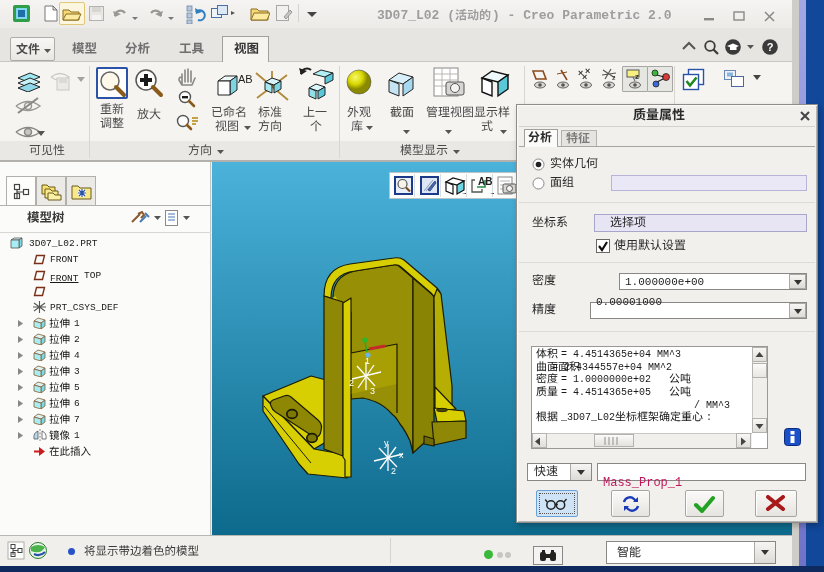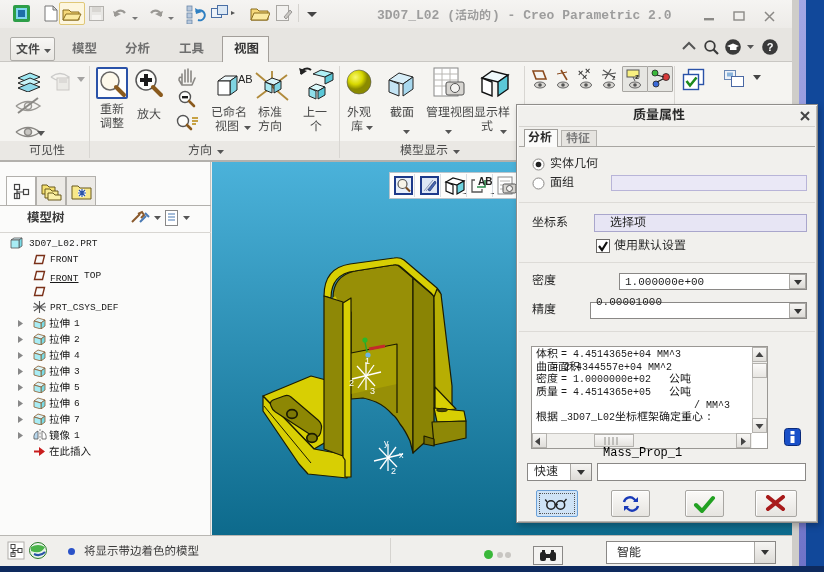--- a/index.html
+++ b/index.html
@@ -731,21 +731,21 @@
     </svg>
 <div class="abs" style="left:527px;top:463px;width:65px;height:18px;background:#fff;border:1px solid #8a8886"></div>
 <svg style="position:absolute;left:534px;top:465px;overflow:visible" width="24" height="16">
       <path transform="translate(0,10.32)" d="M2.0 -10.1V0.9H2.9V-10.1ZM1.0 -7.8C0.9 -6.8 0.7 -5.5 0.3 -4.7L1.0 -4.4C1.4 -5.3 1.6 -6.7 1.6 -7.7ZM3.0 -7.9C3.3 -7.2 3.7 -6.2 3.9 -5.6L4.5 -6.0C4.4 -6.5 4.0 -7.5 3.6 -8.1ZM9.7 -4.6H7.8C7.8 -5.1 7.9 -5.6 7.9 -6.1V-7.3H9.7ZM7.0 -10.1V-8.2H4.6V-7.3H7.0V-6.1C7.0 -5.6 6.9 -5.1 6.9 -4.6H4.0V-3.7H6.8C6.5 -2.2 5.7 -0.7 3.6 0.3C3.8 0.5 4.1 0.8 4.2 1.0C6.2 -0.1 7.1 -1.6 7.5 -3.1C8.2 -1.2 9.3 0.3 11.0 1.0C11.2 0.7 11.5 0.3 11.7 0.2C10.0 -0.5 8.9 -1.9 8.2 -3.7H11.6V-4.6H10.5V-8.2H7.9V-10.1Z M12.8 -9.1C13.5 -8.5 14.3 -7.6 14.7 -7.0L15.4 -7.6C15.0 -8.1 14.2 -9.0 13.5 -9.6ZM15.2 -5.8H12.6V-5.0H14.3V-1.2C13.8 -1.0 13.1 -0.5 12.5 0.1L13.1 0.9C13.7 0.1 14.3 -0.5 14.8 -0.5C15.0 -0.5 15.4 -0.2 15.9 0.1C16.8 0.6 17.8 0.7 19.2 0.7C20.3 0.7 22.4 0.7 23.3 0.6C23.3 0.3 23.4 -0.1 23.5 -0.3C22.4 -0.2 20.6 -0.1 19.2 -0.1C17.9 -0.1 16.9 -0.2 16.1 -0.6C15.7 -0.8 15.4 -1.0 15.2 -1.2ZM17.1 -6.3H19.0V-4.8H17.1ZM19.9 -6.3H21.9V-4.8H19.9ZM19.0 -10.1V-8.8H15.8V-8.1H19.0V-7.1H16.3V-4.1H18.6C18.0 -3.1 16.8 -2.1 15.7 -1.6C15.9 -1.5 16.1 -1.2 16.3 -0.9C17.2 -1.5 18.3 -2.4 19.0 -3.4V-0.6H19.9V-3.4C20.9 -2.6 22.0 -1.8 22.6 -1.1L23.1 -1.7C22.5 -2.4 21.3 -3.3 20.2 -4.1H22.8V-7.1H19.9V-8.1H23.3V-8.8H19.9V-10.1Z" fill="#2a2a2a"></path>
     </svg>
 <div class="abs" style="left:570px;top:464px;width:21px;height:16px;background:linear-gradient(#f6f5f3,#dddbd7);border-left:1px solid #aaa8a4"></div>
 <svg class="abs" style="left:576px;top:469px" width="10" height="7">
       <path d="M1,1 l4,5 4,-5 z" fill="#333"></path>
     </svg>
 <div class="abs" style="left:597px;top:463px;width:209px;height:18px;background:#fff;border:1px solid #8a8886"></div>
-<div class="abs" style="left:603px;top:446px;font:normal 12px 'Liberation Mono',monospace;color:#000000;letter-spacing:0px;white-space:nowrap;">Mass_Prop_1</div>
+<div class="abs" style="left:603px;top:476px;font:normal 12px 'Liberation Mono',monospace;color:#be185d;letter-spacing:0px;white-space:nowrap;">Mass_Prop_1</div>
 <div class="abs" style="left:536px;top:490px;width:42px;height:27px;background:#cfe3f6;border:1px solid #6aa0d8;border-radius:2px"></div>
 <div class="abs" style="left:539px;top:493px;width:36px;height:21px;border:1px dotted #555"></div>
 <svg class="abs" style="left:544px;top:496px" width="27" height="15">
 <circle cx="7" cy="9" r="4.2" fill="none" stroke="#222" stroke-width="1.5"></circle>
 <circle cx="16.5" cy="9" r="4.2" fill="none" stroke="#222" stroke-width="1.5"></circle>
 <path d="M11,9 q1.3,-1.8 2.6,0 M3.2,6 l-2,-2.5 M20,6 l2.5,-3" stroke="#222" stroke-width="1.3" fill="none"></path>
     </svg>
 <div class="abs" style="left:611px;top:490px;width:39px;height:27px;background:linear-gradient(#fbfaf8,#e6e4e0);border:1px solid #a8a6a2;border-radius:2px;box-shadow:inset 1px 1px 0 #fff"></div>
 <svg class="abs" style="left:620px;top:495px" width="22" height="18">
 <path d="M4,7 a6,6 0 0 1 10,-3 l2,2" fill="none" stroke="#1a3ab8" stroke-width="2.4"></path>

